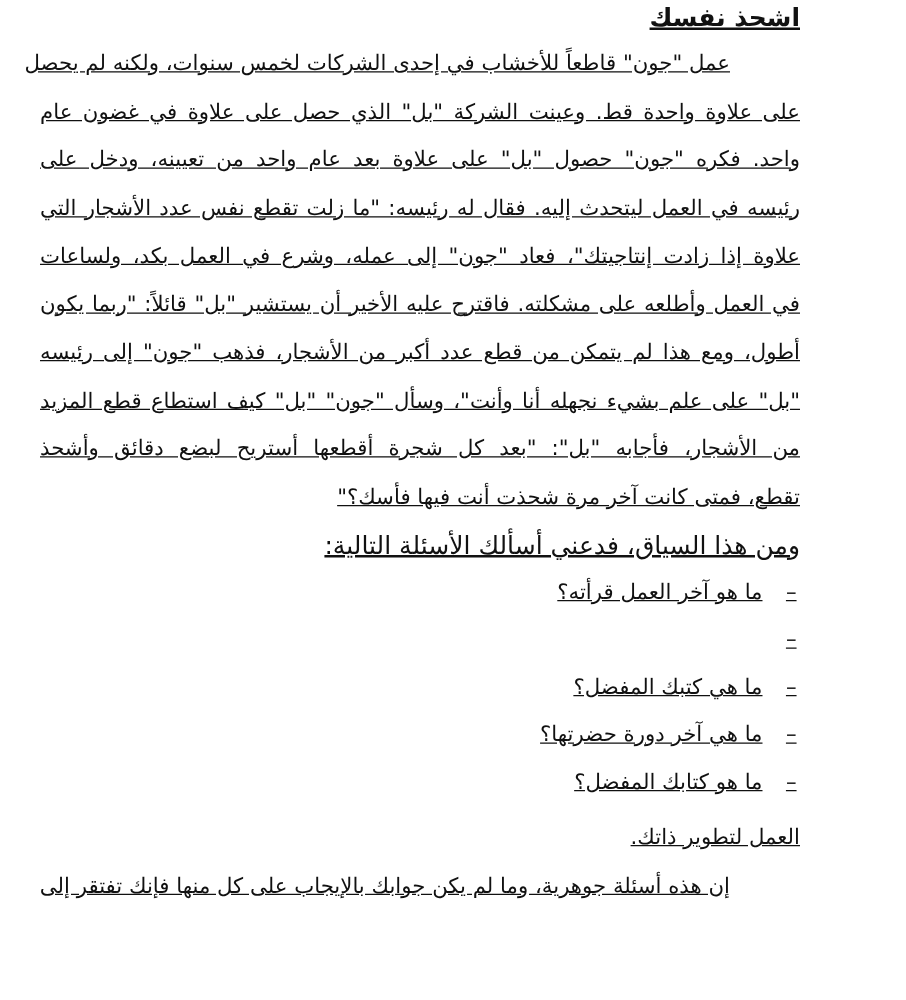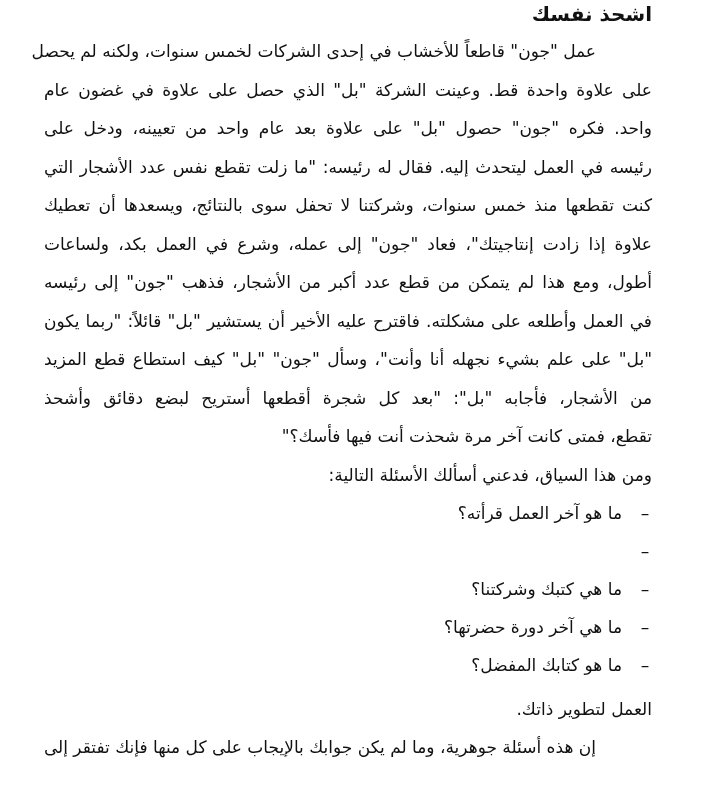--- a/index.html
+++ b/index.html
@@ -1,60 +1,59 @@
 <!DOCTYPE html>
 <html><head>
 <meta charset="utf-8">
 <style>
   html, body { margin: 0; padding: 0; background: #ffffff; }
   body { width: 725px; height: 800px; overflow: hidden; position: relative; font-family: "DejaVu Sans", sans-serif; color: #111; }
-  .page { position: absolute; left: 44px; top: 0; width: 664px; direction: rtl; text-align: justify; }
+  .page { position: absolute; left: 32px; top: 0; width: 664px; direction: rtl; text-align: justify; text-decoration: underline; }
   .title { font-weight: bold; font-size: 20px; line-height: 24px; margin: 2px 56px 0 0; }
   .para { font-size: 17px; line-height: 38.5px; margin: 0; text-indent: 56px; text-align-last: right; }
   .para.first { margin-top: 6px; }
   .line { display: block; text-align: justify; text-align-last: justify; white-space: nowrap; }
   .line.last { text-align-last: right; }
-  .intro { font-size: 17px; line-height: 38px; margin: 0 56px 0 0; }
+  .intro { font-size: 20px; line-height: 38px; margin: 0 56px 0 0; }
   .qlist { list-style: none; margin: 0; padding: 0 56px 0 0; }
   .qlist li { font-size: 17px; line-height: 38px; display: flex; gap: 16px; }
   .dash { width: 14px; display: inline-block; text-align: center; }
 </style>
 </head>
 <body>
 
 <div class="page">
   <div class="title">اشحذ نفسك</div>
 
   <div class="para first">
     <span class="line" style="padding-right:56px">عمل "جون" قاطعاً للأخشاب في إحدى الشركات لخمس سنوات، ولكنه لم يحصل</span>
     <span class="line">على علاوة واحدة قط. وعينت الشركة "بل" الذي حصل على علاوة في غضون عام</span>
     <span class="line">واحد. فكره "جون" حصول "بل" على علاوة بعد عام واحد من تعيينه، ودخل على</span>
     <span class="line">رئيسه في العمل ليتحدث إليه. فقال له رئيسه: "ما زلت تقطع نفس عدد الأشجار التي</span>
-    <span class="line">كنت تقطعها منذ خمس سنوات، وشركتنا لا تحفل سوى بالنتائج، ويسعدها أن تعطيك</span>
     <span class="line">علاوة إذا زادت إنتاجيتك"، فعاد "جون" إلى عمله، وشرع في العمل بكد، ولساعات</span>
+    <span class="line">في العمل وأطلعه على مشكلته. فاقترح عليه الأخير أن يستشير "بل" قائلاً: "ربما يكون</span>
     <span class="line">أطول، ومع هذا لم يتمكن من قطع عدد أكبر من الأشجار، فذهب "جون" إلى رئيسه</span>
-    <span class="line">في العمل وأطلعه على مشكلته. فاقترح عليه الأخير أن يستشير "بل" قائلاً: "ربما يكون</span>
     <span class="line">"بل" على علم بشيء نجهله أنا وأنت"، وسأل "جون" "بل" كيف استطاع قطع المزيد</span>
     <span class="line">من الأشجار، فأجابه "بل": "بعد كل شجرة أقطعها أستريح لبضع دقائق وأشحذ</span>
     <span class="line last">تقطع، فمتى كانت آخر مرة شحذت أنت فيها فأسك؟"</span>
   </div>
 
   <div class="intro">ومن هذا السياق، فدعني أسألك الأسئلة التالية:</div>
 
   <ul class="qlist">
     <li>
       <span class="dash">–</span>
       <span>ما هو آخر العمل قرأته؟</span>
     </li>
     <li>
       <span class="dash">–</span>
     </li>
     <li>
       <span class="dash">–</span>
-      <span>ما هي كتبك وشركتنا؟</span>
+      <span>ما هي كتبك المفضل؟</span>
     </li>
     <li>
       <span class="dash">–</span>
       <span>ما هي آخر دورة حضرتها؟</span>
     </li>
     <li>
       <span class="dash">–</span>
       <span>ما هو كتابك المفضل؟</span>
     </li>
   </ul>

